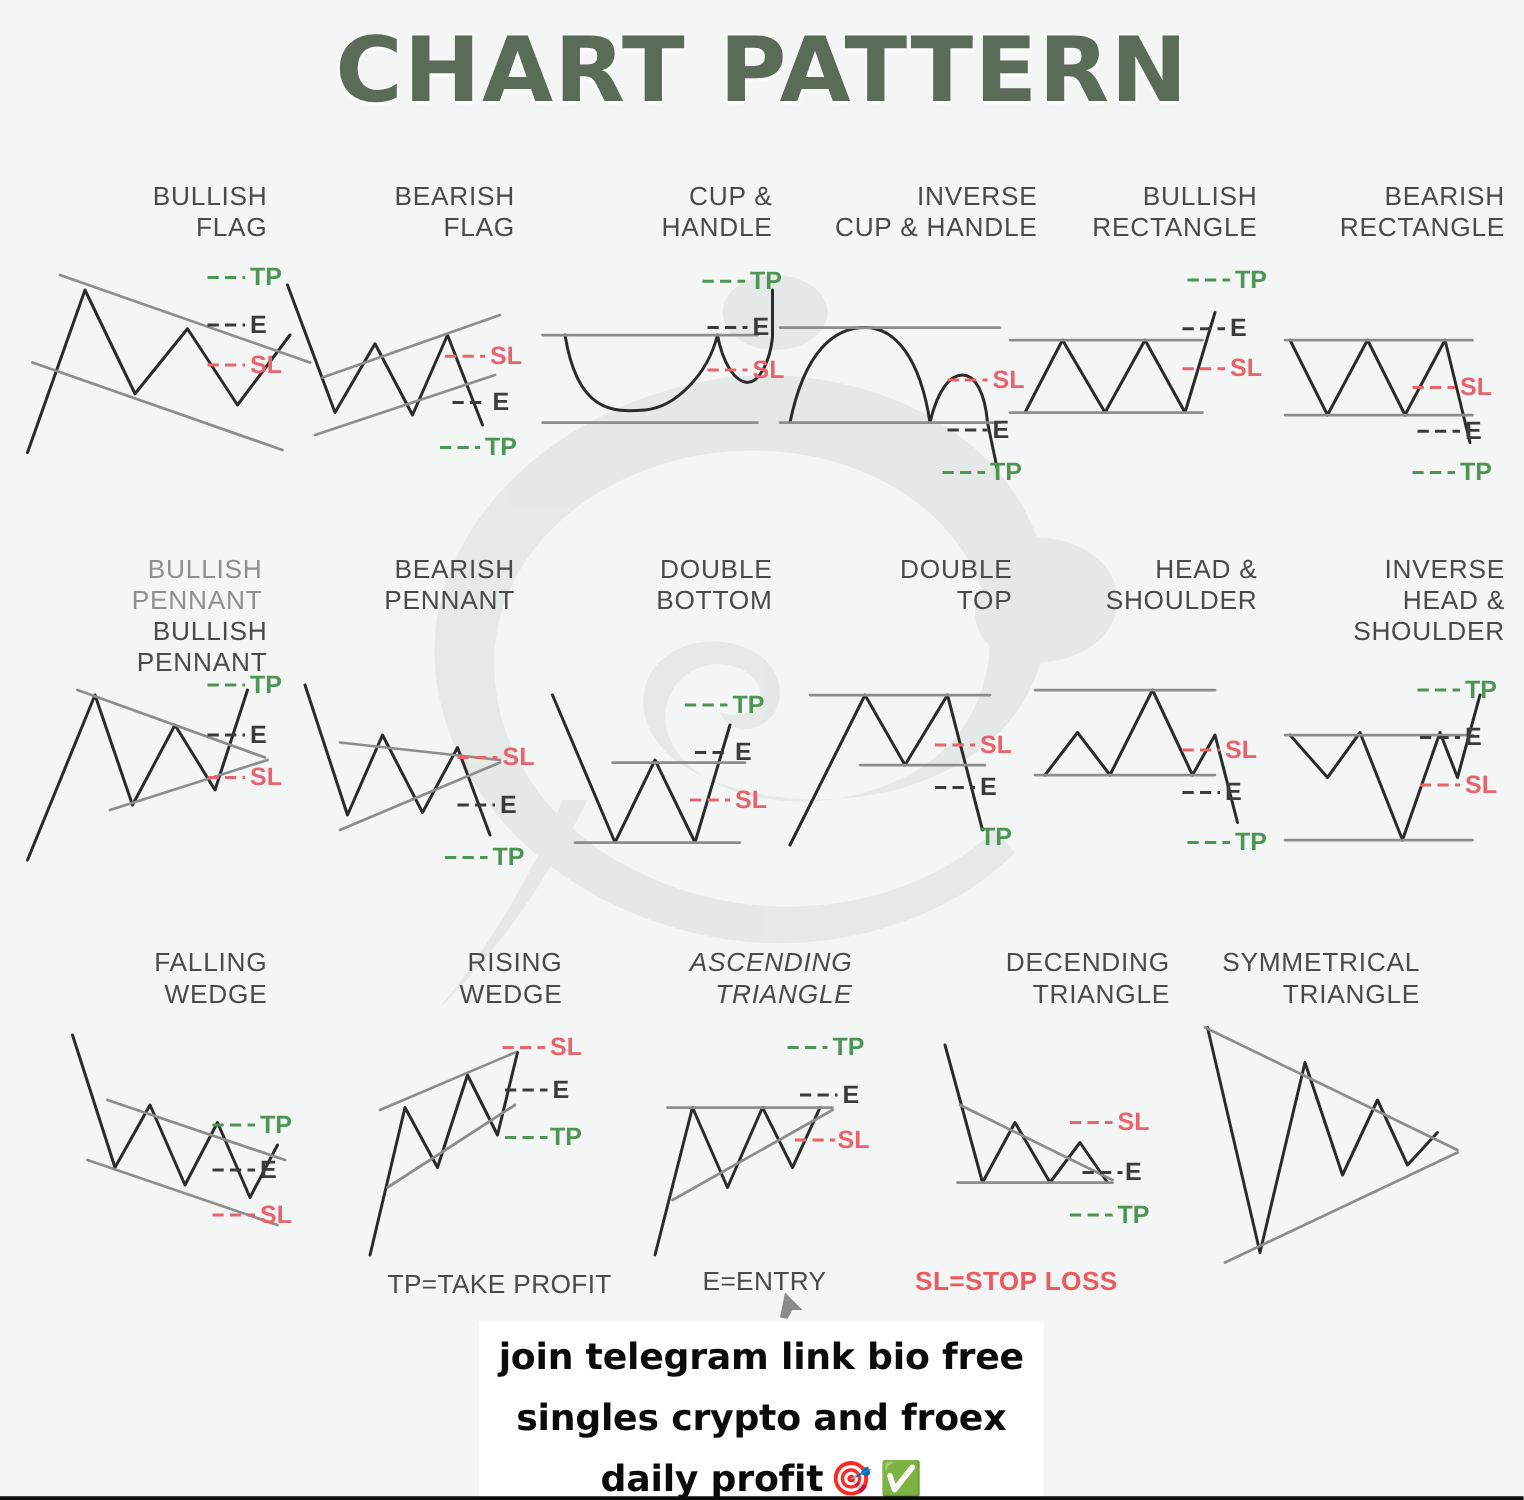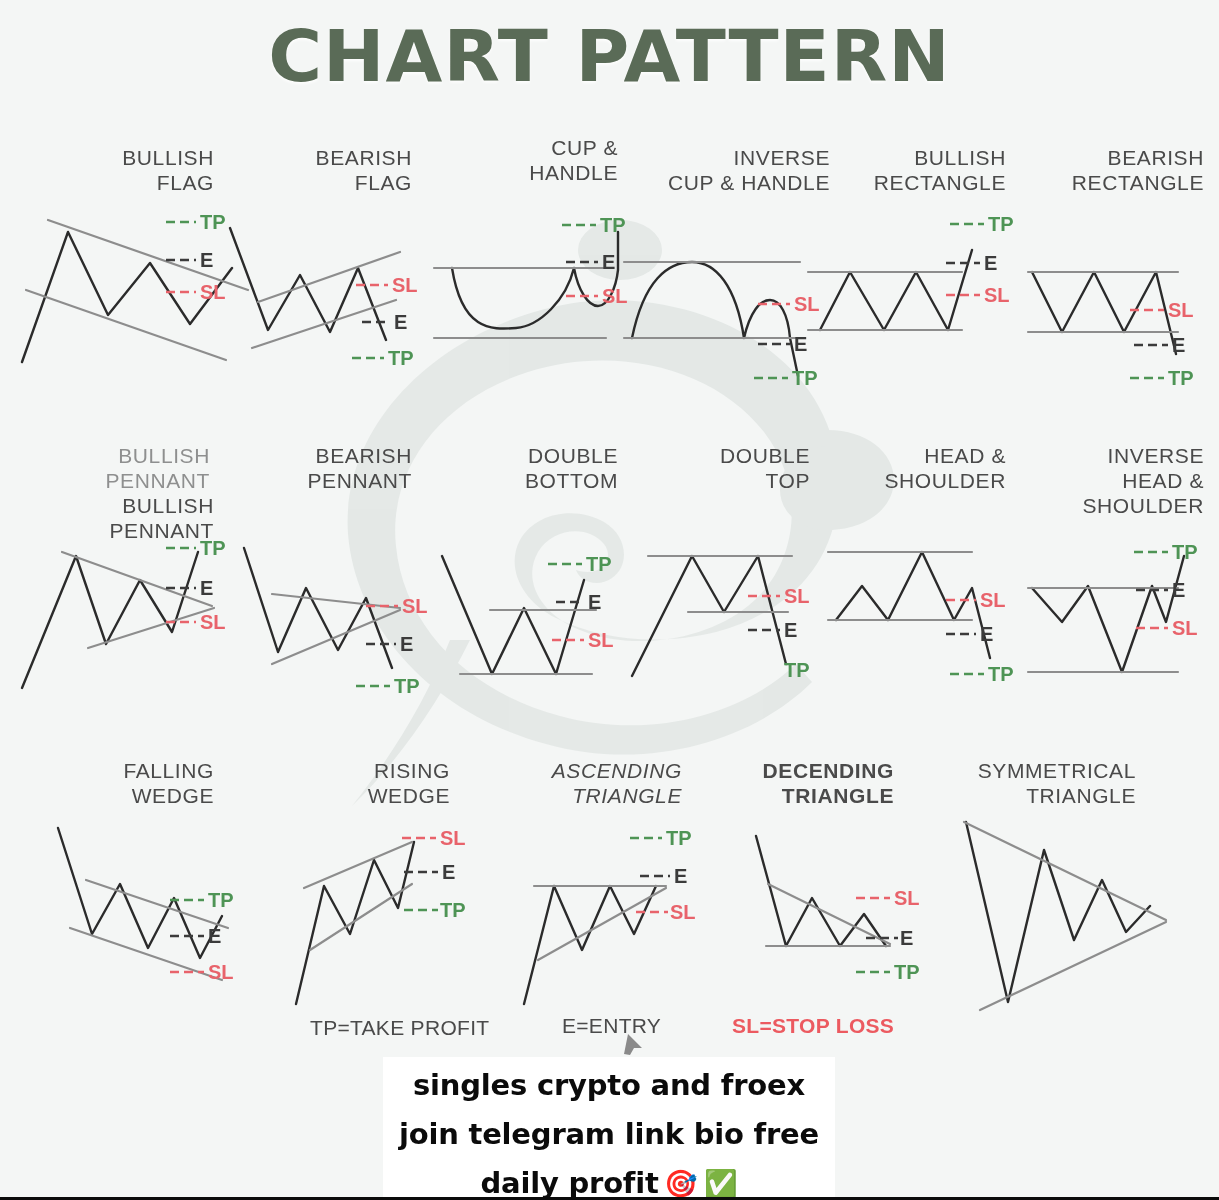--- a/index.html
+++ b/index.html
@@ -107,21 +107,21 @@
                C800 530 780 512 780 490 C780 466 800 446 828 446 Z"></path>
     </g>
   </svg>
 
   <div class="title">CHART PATTERN</div>
 
   <div class="plabel" style="left:34px;top:145px;width:180px;">BULLISH
 FLAG</div>
   <div class="plabel" style="left:232px;top:145px;width:180px;">BEARISH
 FLAG</div>
-  <div class="plabel" style="left:438px;top:135px;width:180px;">CUP &amp;
+  <div class="plabel" style="left:438px;top:145px;width:180px;">CUP &amp;
 HANDLE</div>
   <div class="plabel" style="left:630px;top:145px;width:200px;">INVERSE
 CUP &amp; HANDLE</div>
   <div class="plabel" style="left:818px;top:145px;width:188px;">BULLISH
 RECTANGLE</div>
   <div class="plabel" style="left:1014px;top:145px;width:190px;">BEARISH
 RECTANGLE</div>
 
   <div class="plabel ghost" style="left:34px;top:443px;width:180px;">
     <span class="ghost-layer">BULLISH
@@ -140,21 +140,21 @@
   <div class="plabel" style="left:1014px;top:443px;width:190px;">INVERSE
 HEAD &amp;
 SHOULDER</div>
 
   <div class="plabel" style="left:34px;top:758px;width:180px;">FALLING
 WEDGE</div>
   <div class="plabel" style="left:270px;top:758px;width:180px;">RISING
 WEDGE</div>
   <div class="plabel" style="left:492px;top:758px;width:190px;font-style:italic;">ASCENDING
 TRIANGLE</div>
-  <div class="plabel" style="left:704px;top:758px;width:190px;font-weight:bold;">DECENDING
+  <div class="plabel" style="left:746px;top:758px;width:190px;">DECENDING
 TRIANGLE</div>
   <div class="plabel" style="left:940px;top:758px;width:196px;">SYMMETRICAL
 TRIANGLE</div>
 
   <svg class="draw" viewBox="0 0 1219 1200">
     <g fill="none" stroke="#2b2b2b" stroke-width="2.4" stroke-linecap="round" stroke-linejoin="round">
 
       <g>
         <path d="M22 362 L68 232 L108 315 L150 263 L190 324 L232 268"></path>
       </g>
@@ -452,22 +452,22 @@
 
   <div class="legend-item dark" style="left:310px;top:1016px;">TP=TAKE PROFIT</div>
   <div class="legend-item dark" style="left:562px;top:1014px;">E=ENTRY</div>
   <div class="legend-item red" style="left:732px;top:1014px;">SL=STOP LOSS</div>
 
   <svg class="cursor-arrow" style="left:622px;top:1032px;width:22px;height:24px;" viewBox="0 0 22 24">
     <path d="M2 22 L6 2 L20 16 L12 16 L8 23 Z" fill="#8a8a8a"></path>
   </svg>
 
   <div class="footer-box">
+    <div class="footer-line">join telegram link bio free</div>
     <div class="footer-line">singles crypto and froex</div>
-    <div class="footer-line">join telegram link bio free</div>
     <div class="footer-line">
       <span>daily profit</span>
       <span class="emoji">🎯</span>
       <span class="emoji">✅</span>
     </div>
   </div>
 
   <div class="bottom-rule"></div>
 </div>
 

